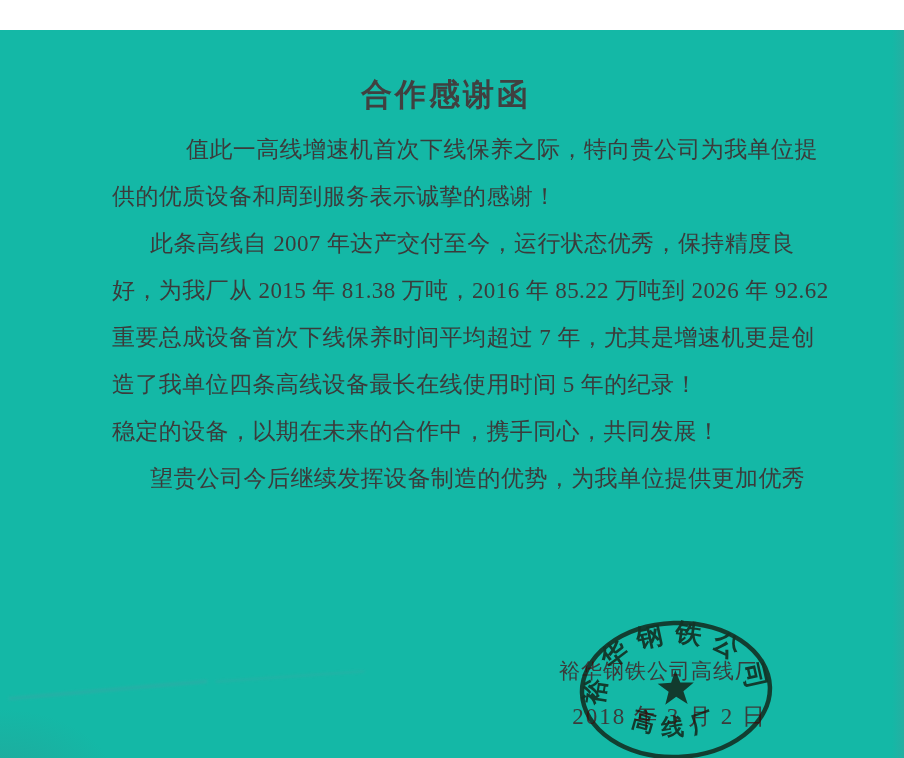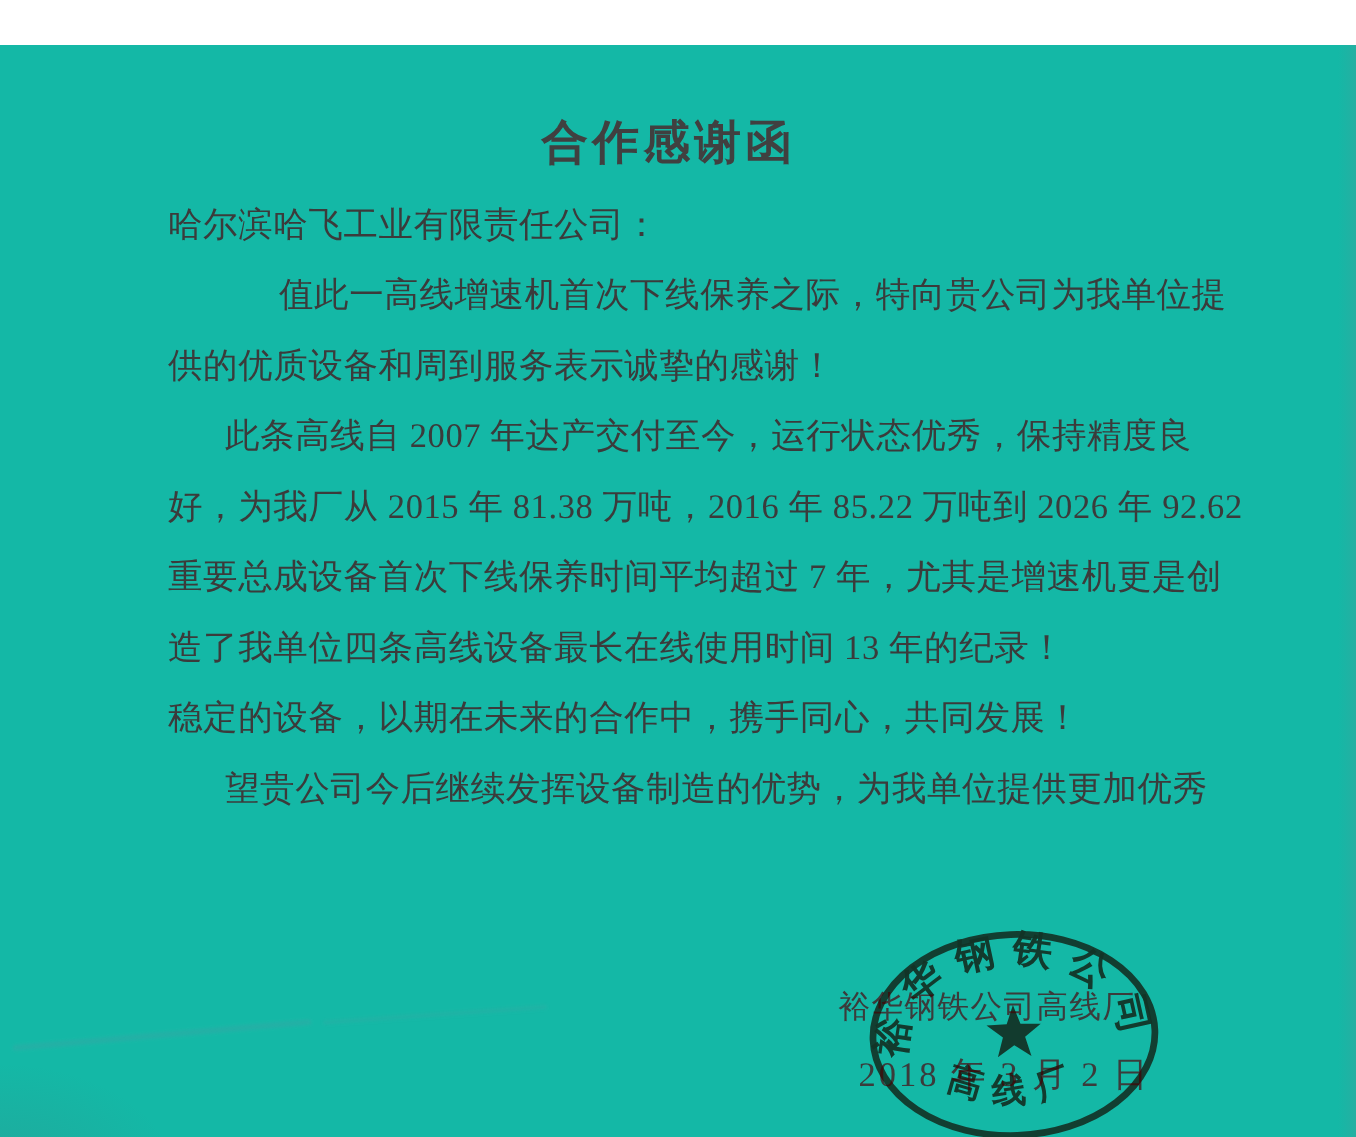--- a/index.html
+++ b/index.html
@@ -63,28 +63,27 @@
   }
 </style>
 </head>
 <body>
 
 <div class="page">
 
   <h1 class="title">合作感谢函</h1>
 
   <div class="body-text">
-    <div class="line">哈尔滨哈飞工业有限责任公司：</div>
     <div>
         <div class="line indent-2">值此一高线增速机首次下线保养之际，特向贵公司为我单位提</div>
         <div class="line indent-0">供的优质设备和周到服务表示诚挚的感谢！</div>
         <div class="line indent-1">此条高线自 2007 年达产交付至今，运行状态优秀，保持精度良</div>
         <div class="line indent-0">好，为我厂从 2015 年 81.38 万吨，2016 年 85.22 万吨到 2026 年 92.62</div>
         <div class="line indent-0">重要总成设备首次下线保养时间平均超过 7 年，尤其是增速机更是创</div>
-        <div class="line indent-0">造了我单位四条高线设备最长在线使用时间 13 年的纪录！</div>
+        <div class="line indent-0">造了我单位四条高线设备最长在线使用时间 5 年的纪录！</div>
         <div class="line indent-0">稳定的设备，以期在未来的合作中，携手同心，共同发展！</div>
         <div class="line indent-1">望贵公司今后继续发挥设备制造的优势，为我单位提供更加优秀</div>
       </div>
   </div>
 
   <div class="signature">裕华钢铁公司高线厂</div>
   <div class="date">2018 年 3 月 2 日</div>
 
   <div class="stamp">
     <svg viewBox="0 0 198 146" xmlns="http://www.w3.org/2000/svg">

